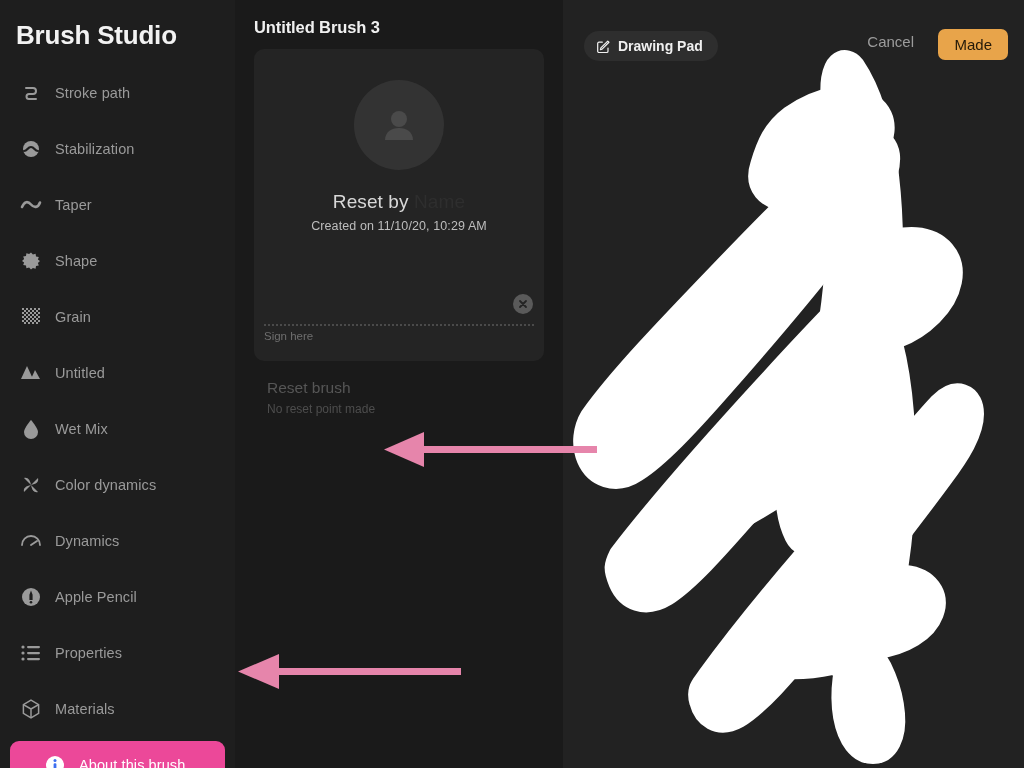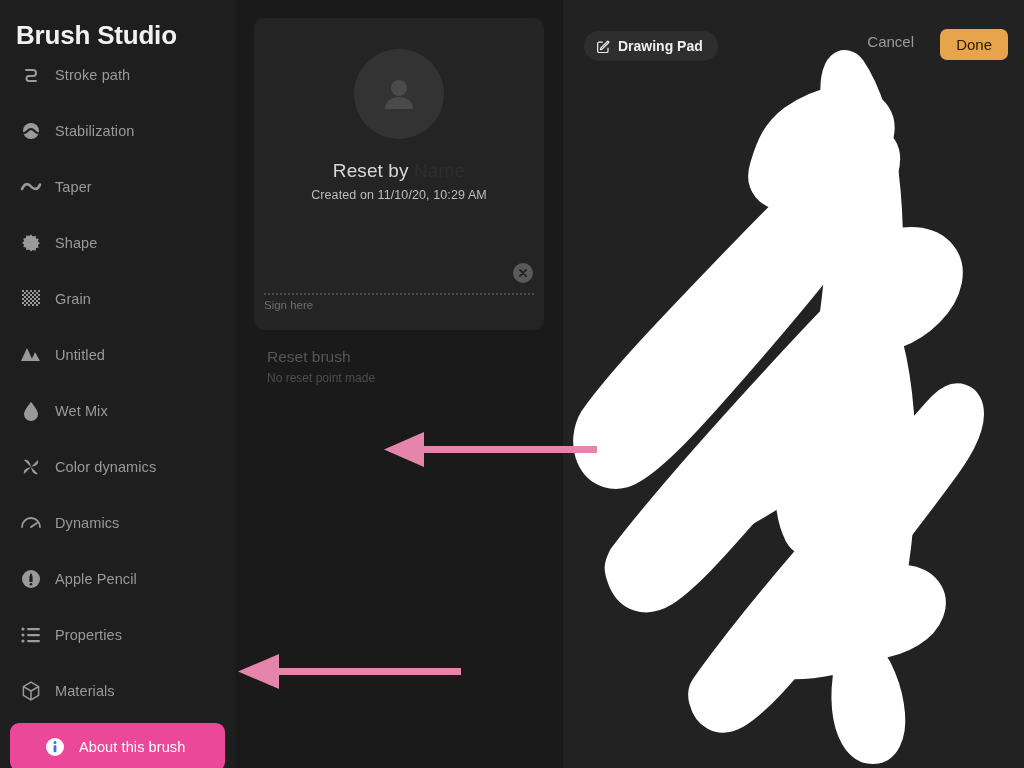--- a/index.html
+++ b/index.html
@@ -23,20 +23,21 @@
     flex: 0 0 235px;
     padding-top: 20px;
     position: relative;
   }
   .studio-title {
     color: #f2f2f2;
     font-size: 26px;
     font-weight: bold;
     letter-spacing: -0.2px;
     padding-left: 16px;
+    margin-bottom: 18px;
   }
   .nav-list { display: flex; flex-direction: column; gap: 8px; }
   .nav-item {
     display: flex;
     align-items: center;
     height: 48px;
     margin: 0 10px;
     padding-left: 8px;
     border-radius: 9px;
     cursor: pointer;
@@ -373,20 +374,21 @@
               <rect x="8.6" y="8.2" width="2.8" height="7" rx="1.2" fill="#3d6ff0"></rect>
             </svg>
         </span>
         <span class="nav-label">About this brush</span>
       </div>
 
     </div>
   </div>
 
   <div class="middle">
+    <div class="brush-name">Untitled Brush 3</div>
 
     <div class="about-card">
       <div class="avatar">
         <svg width="46" height="46" viewBox="0 0 46 46">
           <circle cx="23" cy="17" r="8" fill="#4a4a4a"></circle>
           <path d="M9 38c0-7.7 6.3-12 14-12s14 4.3 14 12z" fill="#4a4a4a"></path>
         </svg>
       </div>
 
       <div class="made-by">
@@ -440,21 +442,21 @@
         <span class="dp-icon">
           <svg width="15" height="15" viewBox="0 0 16 16">
             <path d="M12.5 2.2l1.3 1.3-7.3 7.3-1.8.5.5-1.8z" fill="none" stroke="#f0f0f0" stroke-width="1.3" stroke-linejoin="round"></path>
             <path d="M12.8 9.6V13a1.4 1.4 0 0 1-1.4 1.4H3.2A1.4 1.4 0 0 1 1.8 13V4.8a1.4 1.4 0 0 1 1.4-1.4h3.5" fill="none" stroke="#f0f0f0" stroke-width="1.3" stroke-linecap="round"></path>
           </svg>
         </span>
         <span class="dp-label">Drawing Pad</span>
       </div>
 
       <div class="cancel-btn">Cancel</div>
-      <div class="done-btn">Done</div>
+      <div class="done-btn">Made</div>
     </div>
   </div>
 
   <svg class="annots" width="1024" height="768" viewBox="0 0 1024 768">
     <g>
       <rect x="422" y="446" width="175" height="7" fill="#e685ab"></rect>
       <path d="M384 449.5 L424 432 L424 467 Z" fill="#e685ab"></path>
     </g>
     <g>
       <rect x="277" y="668" width="184" height="7" fill="#e685ab"></rect>

